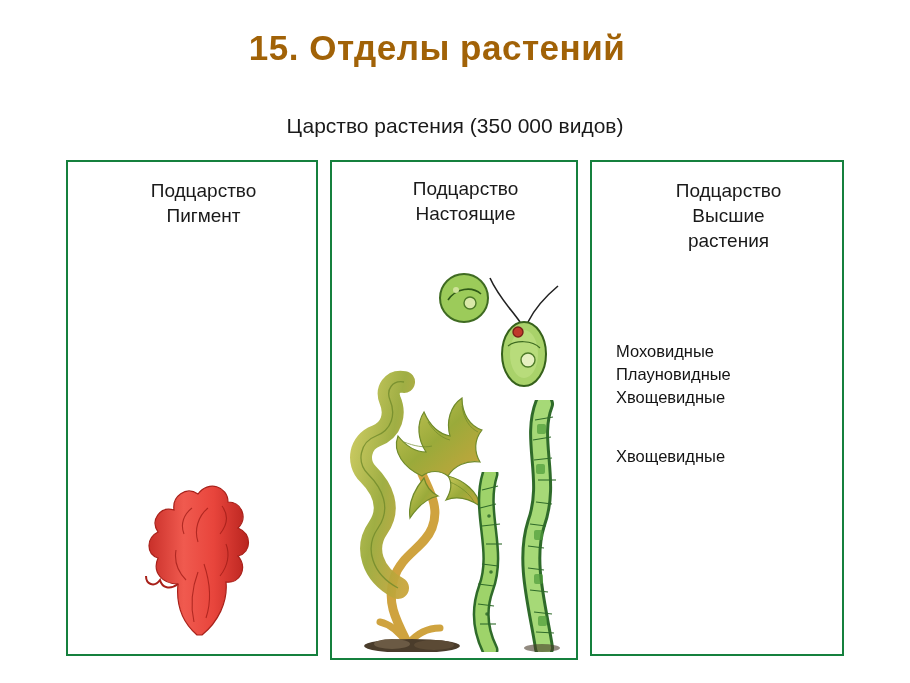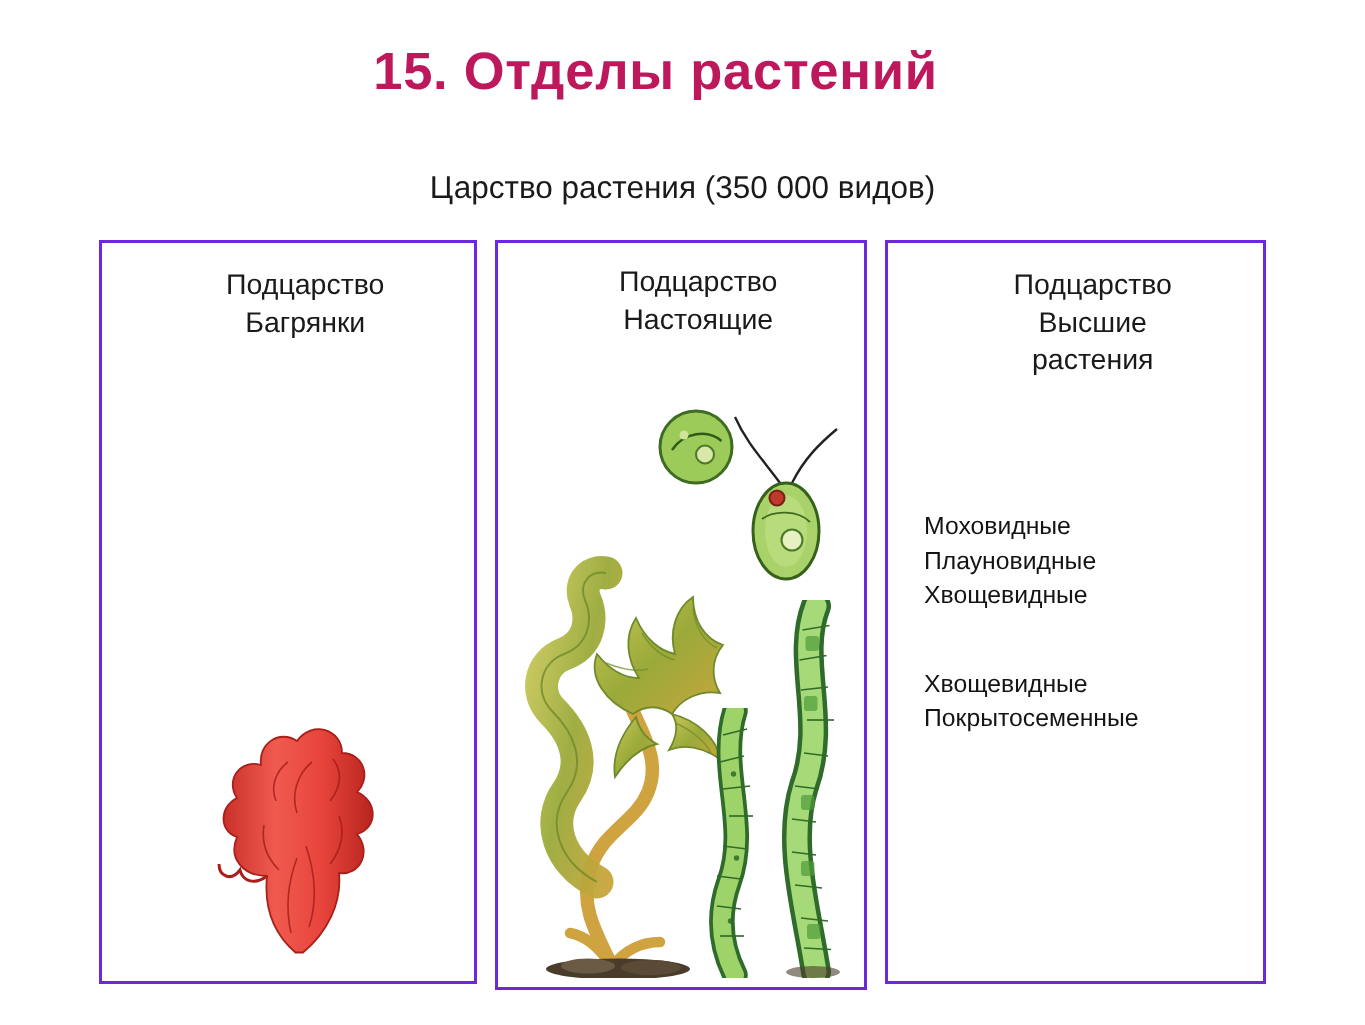--- a/index.html
+++ b/index.html
@@ -22,42 +22,42 @@
   }
   .title {
     position: absolute;
     top: 28px;
     left: 0;
     width: 874px;
     text-align: center;
     font-size: 35px;
     font-weight: bold;
     letter-spacing: 0.5px;
-    color: #be185d;
+    color: #a16207;
   }
   .kingdom-label {
     position: absolute;
     top: 114px;
     left: 0;
     width: 910px;
     text-align: center;
     font-size: 21px;
     color: #1a1a1a;
   }
   .columns {
     position: absolute;
     top: 160px;
     left: 66px;
     width: 778px;
     height: 500px;
   }
   .col {
     position: absolute;
     top: 0;
-    border: 2px solid #6d28d9;
+    border: 2px solid #15803d;
     background: #fff;
     box-sizing: border-box;
     overflow: hidden;
     padding-left: 23px;
   }
   .col-1 { left: 0px;   width: 252px; height: 496px; }
   .col-2 { left: 264px; width: 248px; height: 500px; }
   .col-3 { left: 524px; width: 254px; height: 496px; }
 
   .col-head {
@@ -116,21 +116,21 @@
 
   <div class="title">15. Отделы растений</div>
 
   <div class="kingdom-label">Царство растения (350 000 видов)</div>
 
   <div class="columns">
 
     <div class="col col-1">
       <div class="col-head">
         <div>Подцарство</div>
-        <div>Багрянки</div>
+        <div>Пигмент</div>
       </div>
 
 
       <div class="art redalga">
         <svg viewBox="0 0 190 175" width="190" height="175" aria-hidden="true">
           <defs>
             <linearGradient id="redg" x1="0" y1="0" x2="1" y2="0">
               <stop offset="0%" stop-color="#c9302a"></stop>
               <stop offset="35%" stop-color="#f05a4f"></stop>
               <stop offset="65%" stop-color="#e8453c"></stop>
@@ -286,19 +286,18 @@
       </div>
 
       <div class="c3-body">
         <div class="black-text list">
           <div>Моховидные</div>
           <div>Плауновидные</div>
           <div>Хвощевидные</div>
         </div>
         <div class="black-text list">
           <div>Хвощевидные</div>
-          <div>Покрытосеменные</div>
         </div>
       </div>
     </div>
 
   </div>
 </div>
 
 </body></html>

